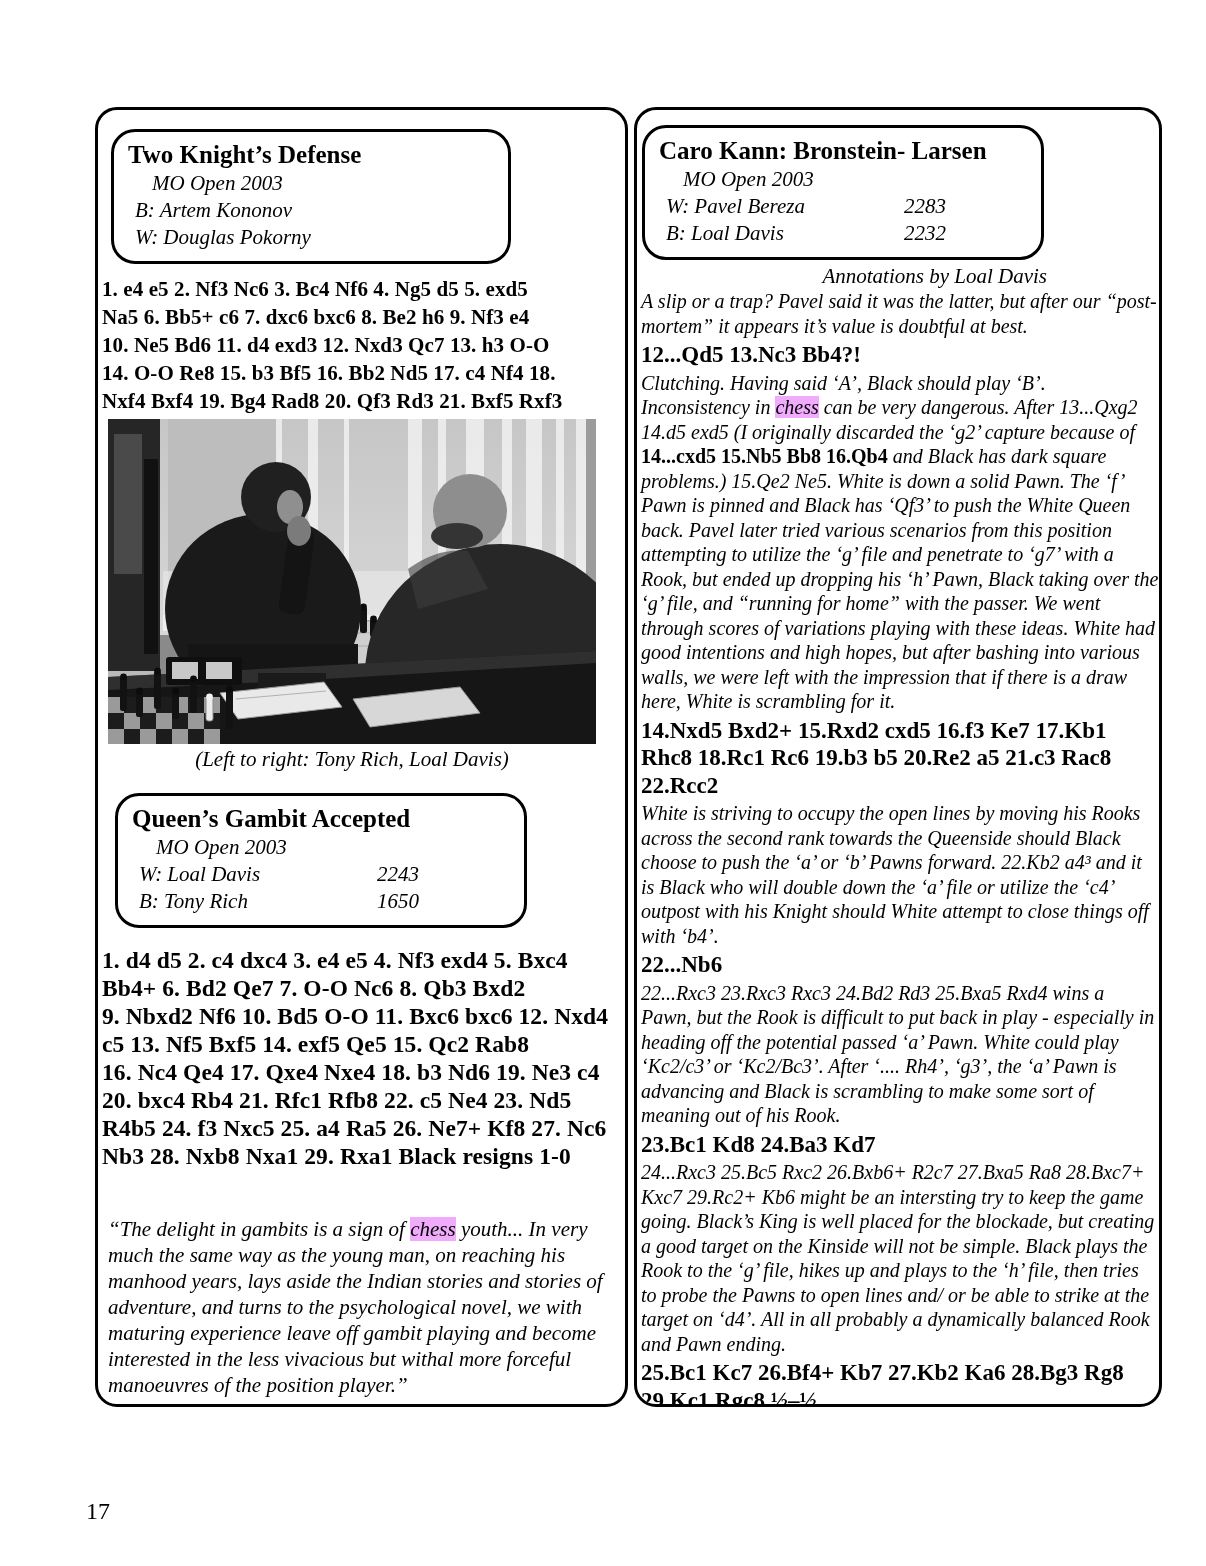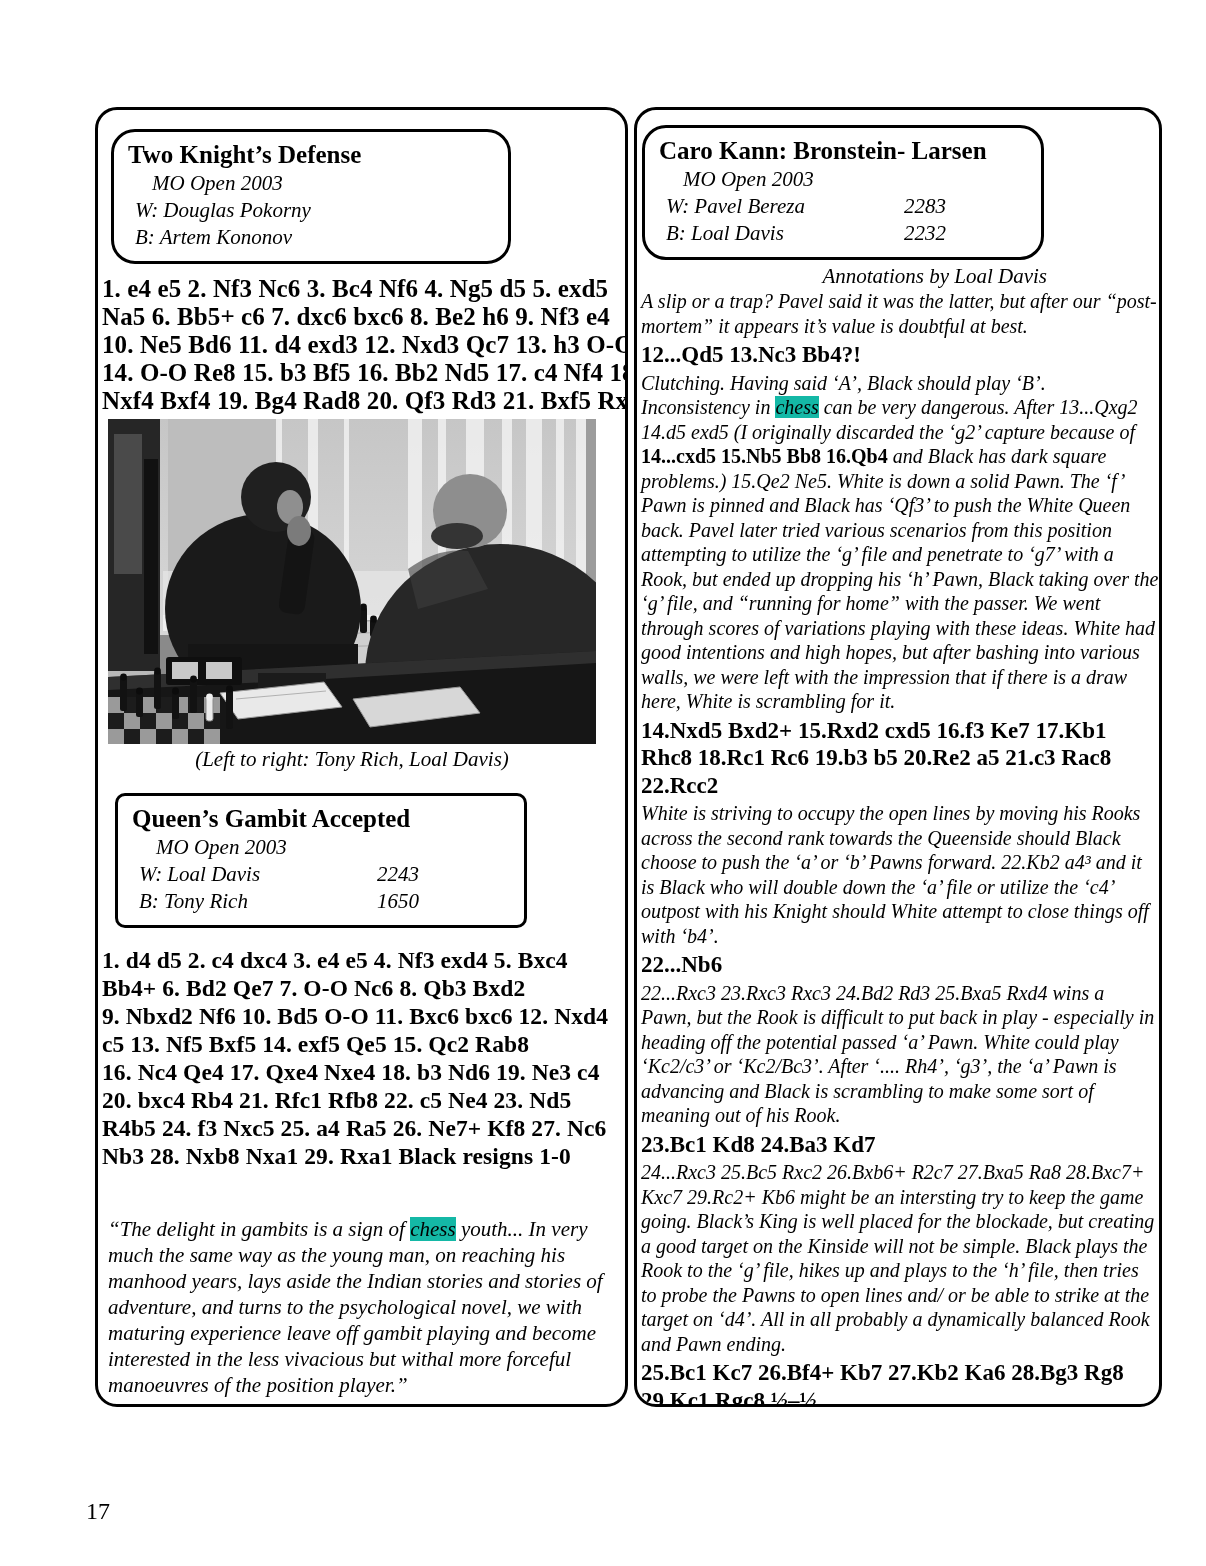--- a/index.html
+++ b/index.html
@@ -18,56 +18,56 @@
 
   .game-box{
     border:3px solid #000;border-radius:24px;
     box-sizing:border-box;padding:8px 10px 10px 14px;background:#fff;
   }
   .gb-title{font-weight:bold;font-size:25px;line-height:30px;}
   .gb-event{font-style:italic;font-size:21px;line-height:27px;padding-left:24px;}
   .gb-row{font-style:italic;font-size:21px;line-height:27px;padding-left:7px;display:grid;grid-template-columns:238px auto;}
   .gb-row .rating{font-style:italic;}
 
-  .moves{font-weight:bold;font-size:25px;}
+  .moves{font-weight:bold;font-size:21px;}
   .move-line{line-height:28px;white-space:nowrap;letter-spacing:0.1px;}
 
   #g1{margin:19px 0 0 13px;width:400px;}
   #moves1{margin:11px 0 0 4px;}
   #photo{margin:4px 0 0 10px;width:488px;height:325px;display:block;}
   #caption{margin:3px 0 0 10px;width:488px;text-align:center;font-style:italic;font-size:21px;line-height:25px;}
-  #g2{margin:21px 8px 0 17px;width:412px;border-radius:10px;}
+  #g2{margin:21px 8px 0 17px;width:412px;}
   #moves2{margin:18px 0 0 4px;font-size:23.5px;}
   #quote{margin:46px 0 0 10px;width:516px;font-style:italic;font-size:21px;line-height:26px;}
   #quote-attr{font-style:italic;font-size:21px;line-height:26px;margin-left:10px;}
 
   #g3{margin:15px 0 0 5px;width:402px;}
   #annotations-by{font-style:italic;font-size:21px;line-height:25px;text-align:right;padding-right:112px;margin-top:4px;}
   #annotation-sections{margin:0 4px 0 4px;width:518px;}
   .sec-moves{font-weight:bold;font-size:23px;line-height:27.5px;margin:2px 0 2px 0;}
   .sec-note{font-style:italic;font-size:20px;line-height:24.5px;margin:0 0 3px 0;}
   .run-i{font-style:italic;}
   .run-b2{font-style:normal;font-weight:bold;}
-  .run-ihl{font-style:italic;background:#14b8a6;}
+  .run-ihl{font-style:italic;background:#f0abfc;}
 
   #page-number{position:absolute;left:86px;top:1498px;font-size:24px;}
 </style>
 </head>
 <body>
 
 <div class="col" id="left-col">
 
   <div class="game-box" id="g1">
     <div class="gb-title">Two Knight’s Defense</div>
     <div class="gb-event">MO Open 2003</div>
     <div class="gb-row">
+        <span>B: Artem Kononov</span>
+      </div>
+    <div class="gb-row">
         <span>W: Douglas Pokorny</span>
-      </div>
-    <div class="gb-row">
-        <span>B: Artem Kononov</span>
       </div>
   </div>
 
   <div class="moves" id="moves1">
       <div class="move-line">1. e4 e5 2. Nf3 Nc6 3. Bc4 Nf6 4. Ng5 d5 5. exd5</div>
       <div class="move-line">Na5 6. Bb5+ c6 7. dxc6 bxc6 8. Be2 h6 9. Nf3 e4</div>
       <div class="move-line">10. Ne5 Bd6 11. d4 exd3 12. Nxd3 Qc7 13. h3 O-O</div>
       <div class="move-line">14. O-O Re8 15. b3 Bf5 16. Bb2 Nd5 17. c4 Nf4 18.</div>
       <div class="move-line">Nxf4 Bxf4 19. Bg4 Rad8 20. Qf3 Rd3 21. Bxf5 Rxf3</div>
     </div>

